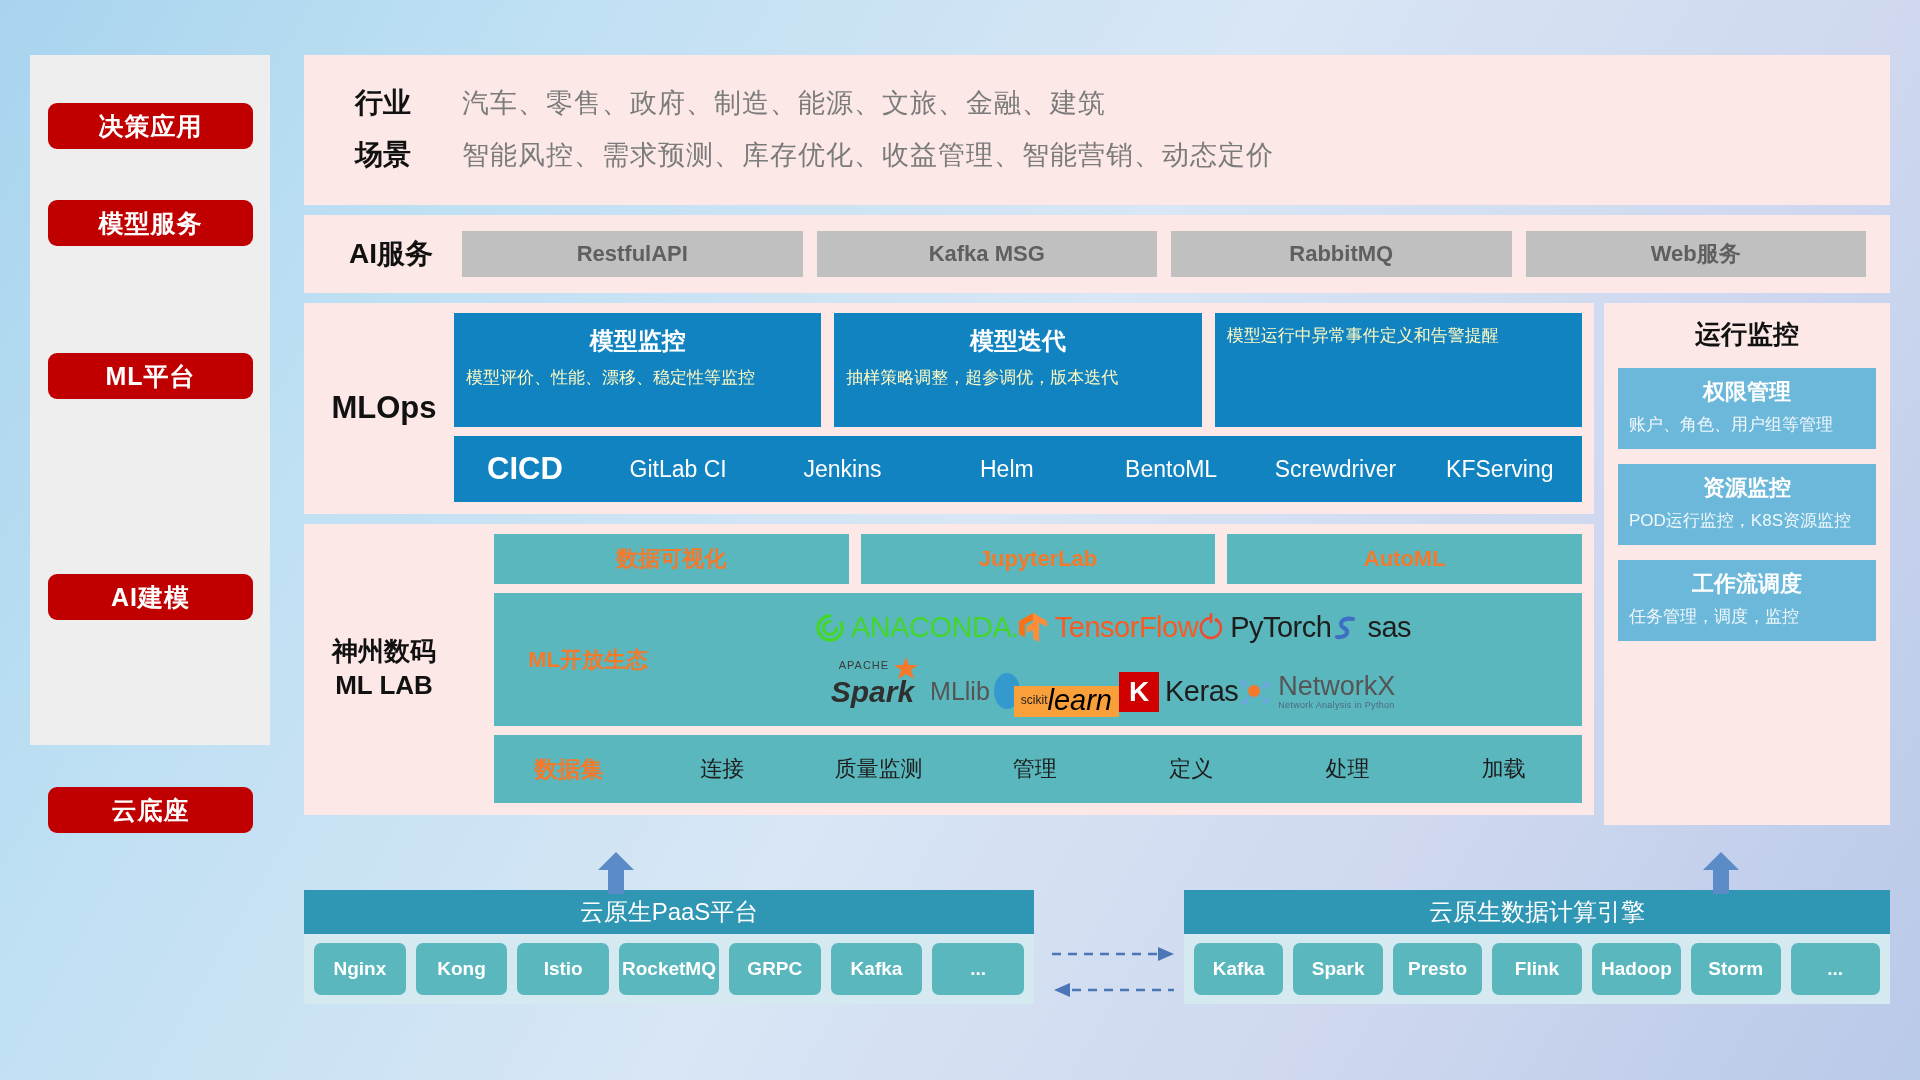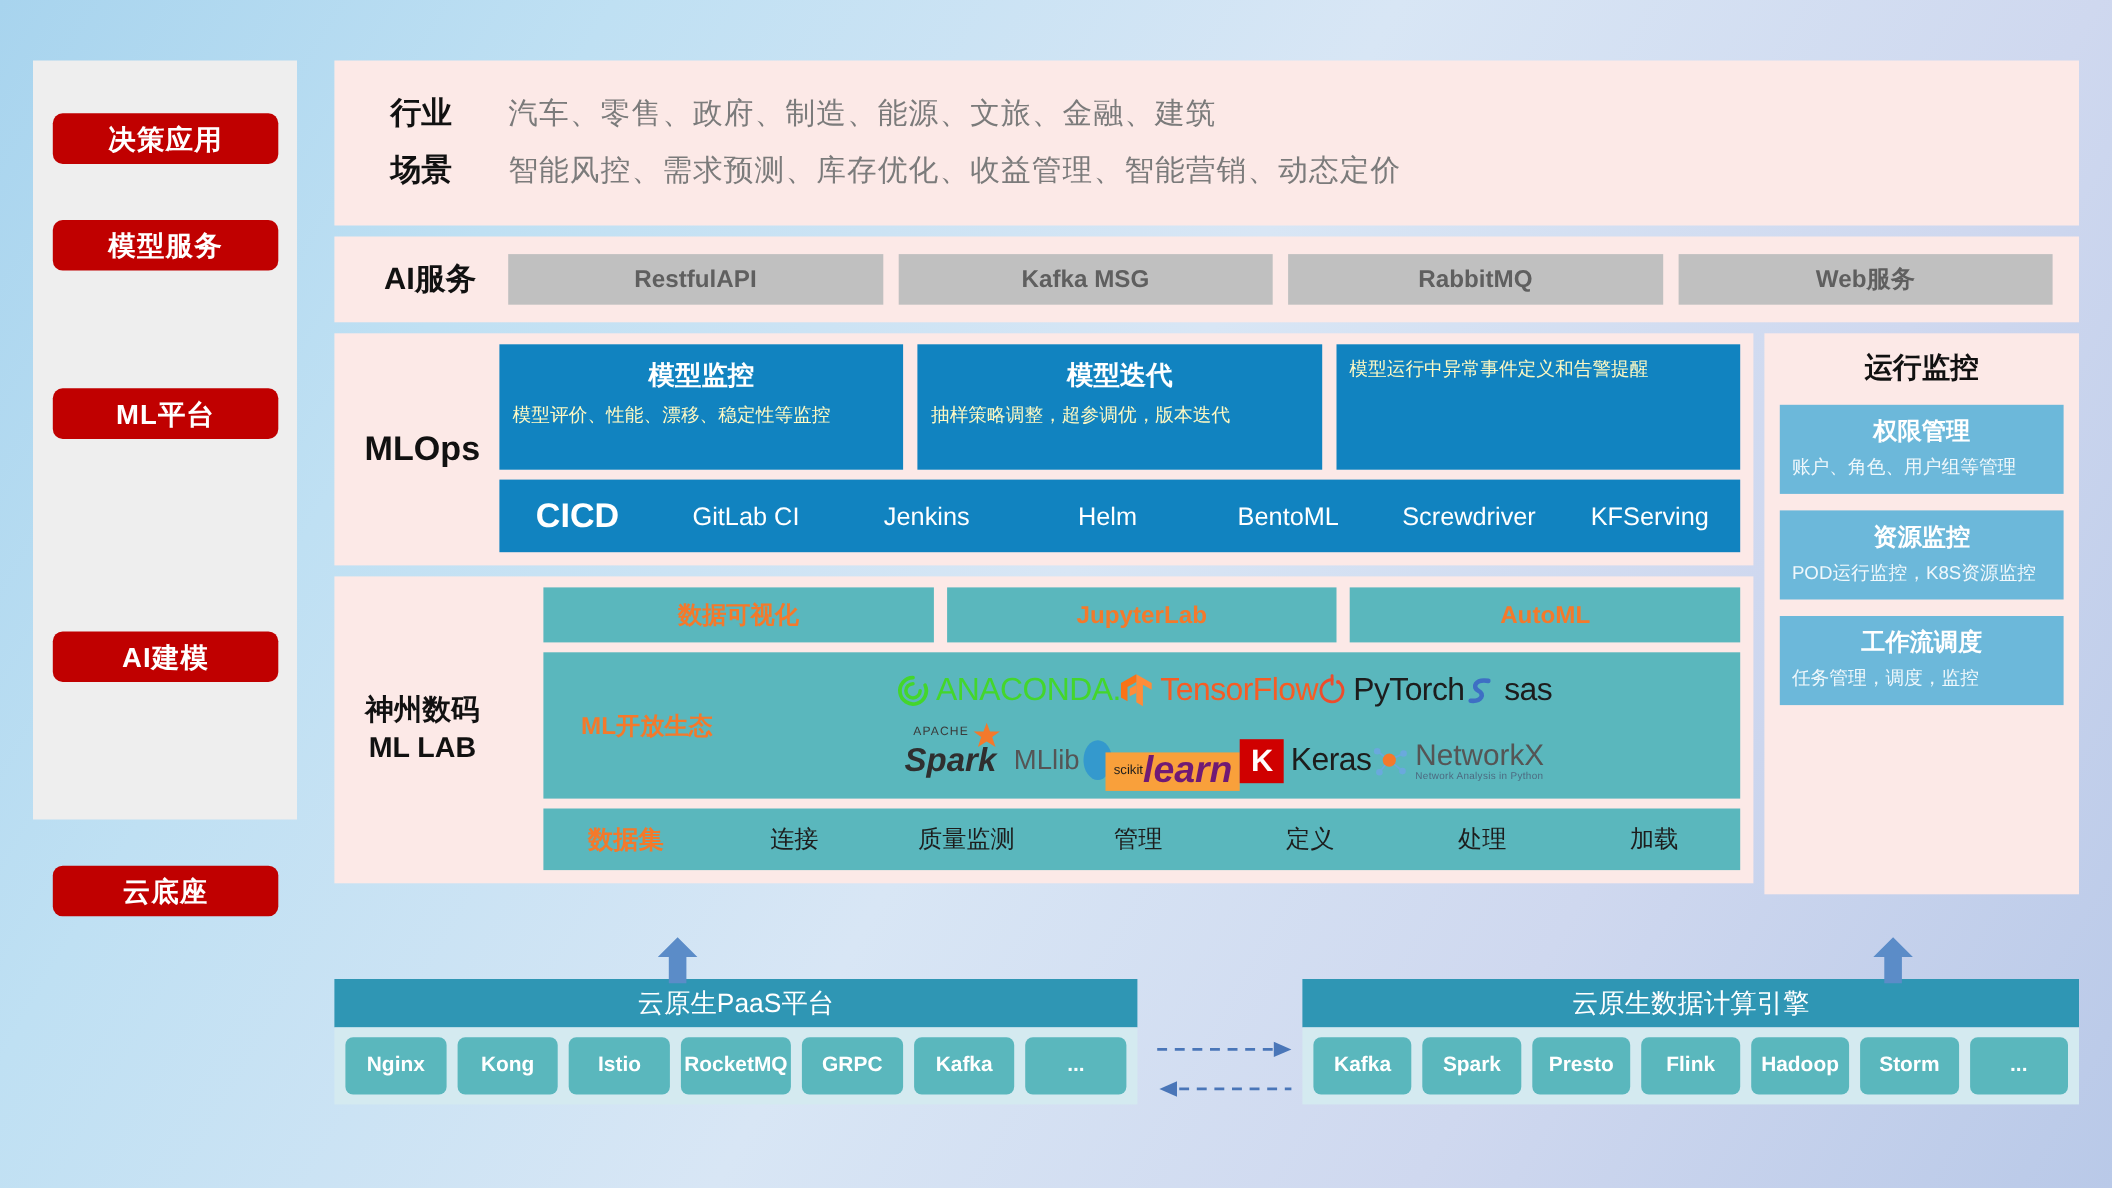--- a/index.html
+++ b/index.html
@@ -105,21 +105,21 @@
     margin-top: 9px; background: #5ab7bd; display: flex; align-items: center;
     height: 133px; padding: 0 4px;
   }
   #eco-label { width: 150px; text-align: right; color: #f4792b; font-size: 22px; font-weight: bold; }
   #eco-logos { flex: 1; display: flex; flex-direction: column; justify-content: center; gap: 2px; }
   .logo-line { display: flex; align-items: center; justify-content: center; height: 62px; }
   .logo { display: flex; align-items: center; gap: 6px; }
   .logo-text { font-size: 29px; letter-spacing: -0.5px; }
 
   #dataset-row {
-    margin-top: 9px; background: #5ab7bd; height: 56px;
+    margin-top: 9px; background: #5ab7bd; height: 68px;
     display: flex; align-items: center;
   }
   #dataset-label { width: 150px; text-align: center; color: #f4792b; font-size: 23px; font-weight: bold; }
   #dataset-items { flex: 1; display: flex; }
   .dataset-item { flex: 1; text-align: center; color: #1d1d1d; font-size: 22px; }
 
   
   #band-monitor { padding: 14px 14px 16px 14px; height: 100%; }
   #monitor-title { text-align: center; font-size: 26px; font-weight: bold; color: #111; margin-bottom: 16px; }
   .mon-card { background: #6cb8da; margin-bottom: 15px; padding: 9px 11px 12px 11px; }
@@ -287,21 +287,21 @@
                       </div>
                       <span style="font-size:25px;color:#555;margin-left:10px;">MLlib</span>
                     </div>
 
                     <div class="logo">
                       <svg width="34" height="38" viewBox="0 0 34 38">
                         <ellipse cx="17" cy="19" rx="13" ry="18" fill="#3499cd"></ellipse>
                       </svg>
                       <div style="background:#f9a03b;padding:2px 7px 4px 7px;margin-left:-16px;display:flex;flex-direction:row;align-items:center;margin-top:20px;">
                         <span style="font-size:12px;color:#1d1d1d;">scikit</span>
-                        <span style="font-size:34px;font-style:italic;font-weight:bold;color:#701a75;line-height:0.85;">learn</span>
+                        <span style="font-size:29px;font-style:italic;font-weight:normal;color:#000000;line-height:0.85;">learn</span>
                       </div>
                     </div>
 
                     <div class="logo">
                       <div style="width:40px;height:40px;background:#d00000;display:flex;align-items:center;justify-content:center;">
                         <span style="color:#fff;font-size:28px;font-weight:bold;">K</span>
                       </div>
                       <span class="logo-text" style="color:#1d1d1d;font-weight:normal">Keras</span>
                     </div>
 

